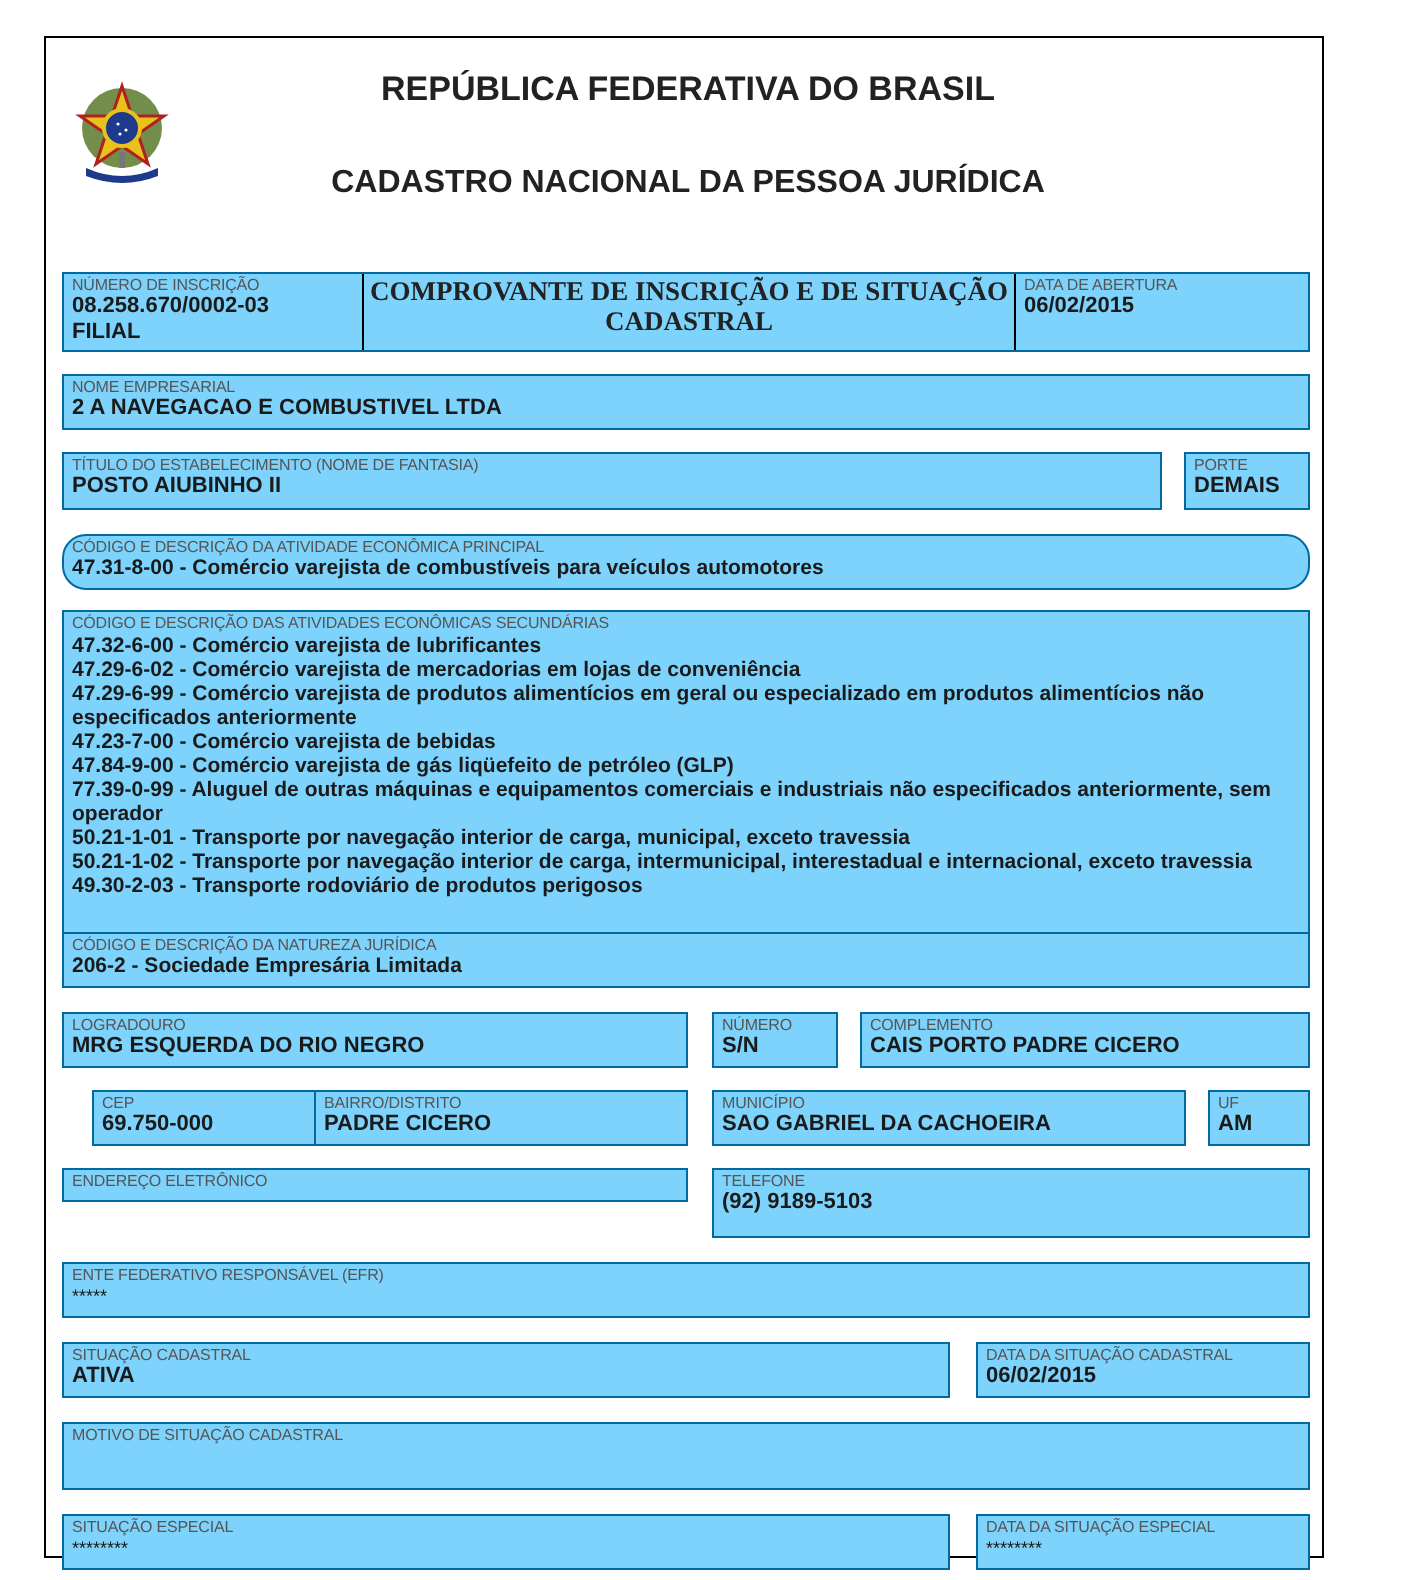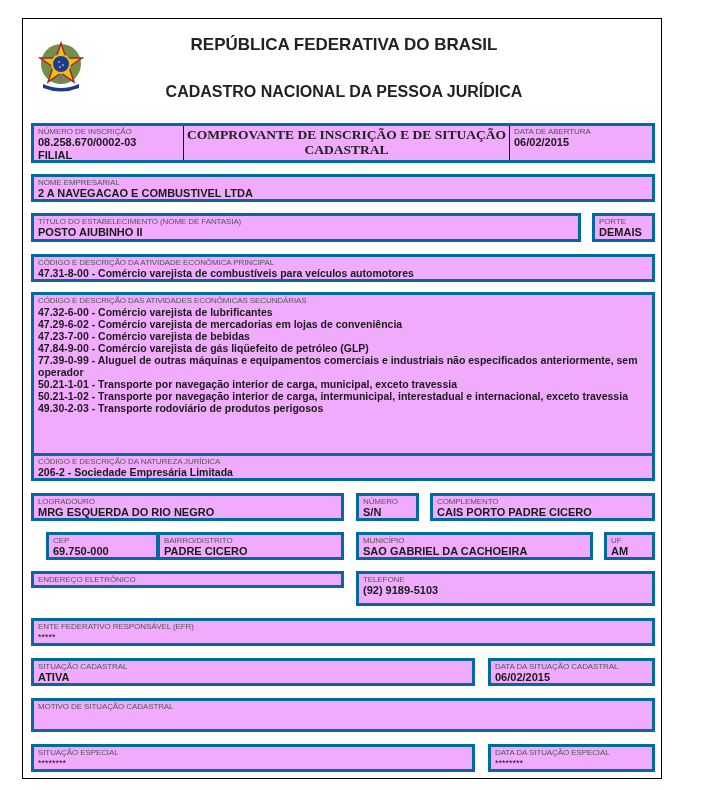--- a/index.html
+++ b/index.html
@@ -5,21 +5,21 @@
   html, body { margin: 0; padding: 0; background: #ffffff; }
   body { width: 710px; height: 790px; position: relative; overflow: hidden;
          font-family: "Liberation Sans", sans-serif; color: #1a1a1a; }
   .page { position: absolute; left: 22px; top: 18px; width: 640px; height: 761px;
           border: 1px solid #000; box-sizing: border-box; }
   .emblem { position: absolute; left: 35px; top: 40px; width: 52px; height: 52px; }
   .title1 { position: absolute; left: 0; width: 688px; top: 35px; text-align: center;
             font-size: 17px; font-weight: bold; color: #222; }
   .title2 { position: absolute; left: 0; width: 688px; top: 83px; text-align: center;
             font-size: 16px; font-weight: bold; color: #222; }
-  .box { position: absolute; border: 3px solid #0369a1; box-sizing: border-box; background: #f0abfc; }
+  .box { position: absolute; border: 1px solid #0369a1; box-sizing: border-box; background: #7dd3fc; margin-top: 13px; }
   .lbl { position: absolute; left: 4px; top: 1px; font-size: 8px; color: #555; white-space: nowrap;
          letter-spacing: -0.1px; }
   .val { position: absolute; left: 4px; top: 10px; font-size: 11px; font-weight: bold; color: #1a1a1a;
          white-space: nowrap; }
   .val.sm { font-size: 9px; font-weight: normal; top: 11px; }
   .sub { position: absolute; left: 4px; font-size: 11px; font-weight: bold; }
   .center-title { position: absolute; left: 0; right: 0; top: 1px; text-align: center;
                   font-size: 13.5px; font-weight: bold; color: #222; line-height: 15px; font-family: Liberation Serif, serif; }
   .divider { position: absolute; top: 0; bottom: 0; width: 0; border-left: 1px solid #000; }
   .lines { position: absolute; left: 4px; top: 11px; right: 6px; font-size: 10.5px; font-weight: bold;
@@ -72,30 +72,31 @@
 
 <div class="box" style="left:31px;top:213px;width:550px;height:29px;">
   <div class="lbl">TÍTULO DO ESTABELECIMENTO (NOME DE FANTASIA)</div>
   <div class="val">POSTO AIUBINHO II</div>
 </div>
 <div class="box" style="left:592px;top:213px;width:63px;height:29px;">
   <div class="lbl">PORTE</div>
   <div class="val">DEMAIS</div>
 </div>
 
-<div class="box" style="left:31px;top:254px;width:624px;height:28px;">
+<div class="box" style="left:31px;top:254px;width:624px;height:28px;border-radius:12px;">
   <div class="lbl">CÓDIGO E DESCRIÇÃO DA ATIVIDADE ECONÔMICA PRINCIPAL</div>
   <div class="val" style="font-size:10.5px;">47.31-8-00 - Comércio varejista de combustíveis para veículos automotores</div>
 </div>
 
 <div class="box" style="left:31px;top:292px;width:624px;height:175px;">
   <div class="lbl">CÓDIGO E DESCRIÇÃO DAS ATIVIDADES ECONÔMICAS SECUNDÁRIAS</div>
   <div class="lines">
     <div>47.32-6-00 - Comércio varejista de lubrificantes</div>
     <div>47.29-6-02 - Comércio varejista de mercadorias em lojas de conveniência</div>
+    <div>47.29-6-99 - Comércio varejista de produtos alimentícios em geral ou especializado em produtos alimentícios não especificados anteriormente</div>
     <div>47.23-7-00 - Comércio varejista de bebidas</div>
     <div>47.84-9-00 - Comércio varejista de gás liqüefeito de petróleo (GLP)</div>
     <div>77.39-0-99 - Aluguel de outras máquinas e equipamentos comerciais e industriais não especificados anteriormente, sem operador</div>
     <div>50.21-1-01 - Transporte por navegação interior de carga, municipal, exceto travessia</div>
     <div>50.21-1-02 - Transporte por navegação interior de carga, intermunicipal, interestadual e internacional, exceto travessia</div>
     <div>49.30-2-03 - Transporte rodoviário de produtos perigosos</div>
   </div>
 </div>
 
 <div class="box" style="left:31px;top:453px;width:624px;height:28px;">

